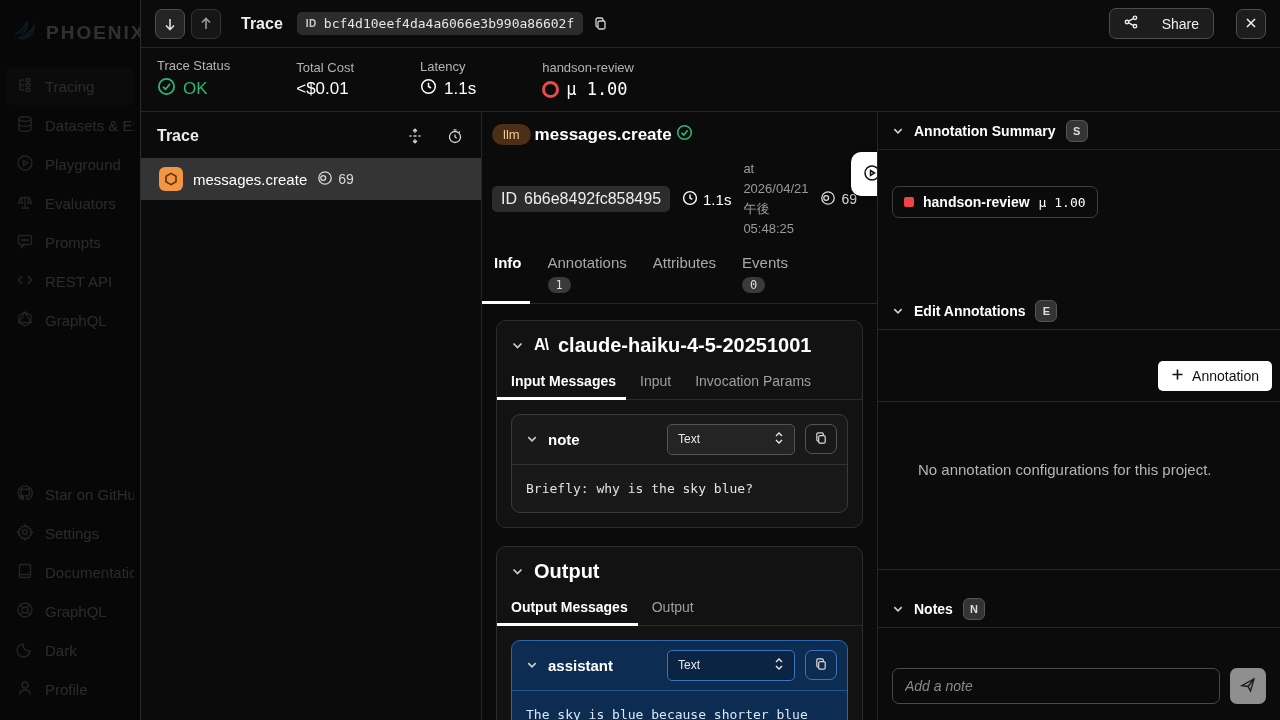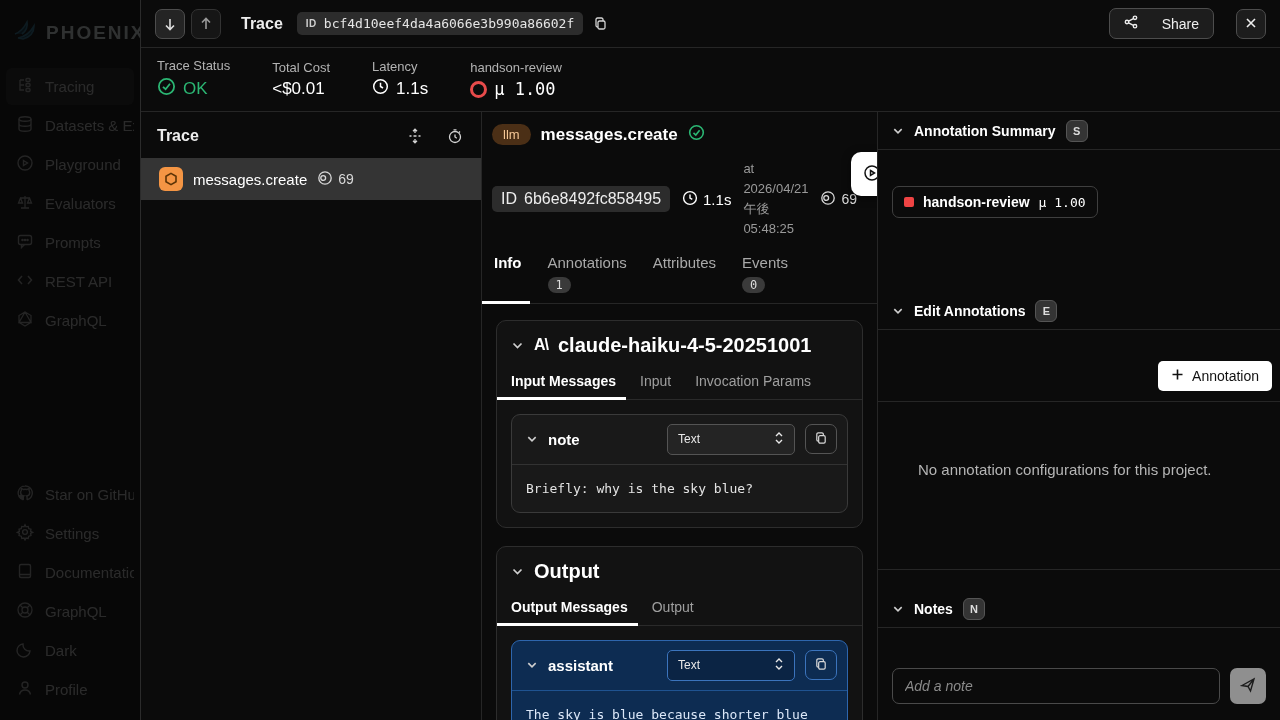--- a/index.html
+++ b/index.html
@@ -28,21 +28,21 @@
   .sq-btn.dim { background:#161616; border-color:#333; color:#9a9a9a; }
   .topbar-title { font-size:16px; font-weight:bold; margin:0 14px 0 20px; }
   .id-chip { display:inline-flex; align-items:center; gap:7px; background:#2c2c2c; border-radius:5px; padding:4px 9px; }
   .id-chip .id-tag { font-size:10px; font-weight:bold; color:#cfcfcf; letter-spacing:.5px; }
   .id-chip .id-val { font-family:"DejaVu Sans Mono", monospace; font-size:13px; color:#e6e6e6; }
   .icon-btn { background:none; border:none; color:#d5d5d5; display:flex; align-items:center; justify-content:center; padding:4px; cursor:pointer; }
   .topbar-spacer { flex:1; }
   .share-btn { display:flex; align-items:center; gap:24px; background:#1d1d1d; border:1px solid #4d4d4d; color:#eee; font-size:14px; border-radius:7px; padding:6px 14px; cursor:pointer; }
   .close-btn { margin-left:22px; width:30px; height:30px; border-radius:7px; background:#1d1d1d; border:1px solid #4d4d4d; color:#eee; font-size:15px; display:flex; align-items:center; justify-content:center; cursor:pointer; }
 
-  .statusbar { height:64px; flex:0 0 64px; display:flex; align-items:center; gap:42px; padding:0 16px; border-bottom:1px solid #262626; }
+  .statusbar { height:64px; flex:0 0 64px; display:flex; align-items:center; gap:66px; padding:0 16px; border-bottom:1px solid #262626; }
   .stat { display:flex; flex-direction:column; gap:4px; }
   .stat-label { font-size:13px; color:#b3b3b3; }
   .stat-value { display:flex; align-items:center; gap:7px; font-size:17px; color:#fff; }
   .ok-text { color:#2bb673; }
   .red-ring { width:17px; height:17px; border:3px solid #e84b4b; border-radius:50%; }
 
   .content { flex:1; display:flex; overflow:hidden; }
 
   
   .trace-panel { width:340px; flex:0 0 340px; display:flex; flex-direction:column; overflow:hidden; }
@@ -50,21 +50,21 @@
   .trace-panel-title { font-size:16px; font-weight:bold; flex:1; }
   .tp-icons { display:flex; gap:16px; color:#b5b5b5; }
   .span-row { display:flex; align-items:center; gap:10px; height:42px; background:#343434; padding:0 0 0 18px; cursor:pointer; }
   .span-kind { width:24px; height:24px; border-radius:6px; background:#f49544; display:flex; align-items:center; justify-content:center; }
   .span-name { font-size:15px; color:#fff; }
   .token-group { display:flex; align-items:center; gap:5px; color:#d9d9d9; font-size:14px; }
 
   
   .detail-panel { width:397px; flex:0 0 397px; border-left:1px solid #262626; border-right:1px solid #262626; display:flex; flex-direction:column; overflow:hidden; position:relative; }
   .detail-header { padding:12px 10px 0 10px; position:relative; }
-  .detail-title-row { display:flex; align-items:center; gap:10px; }
+  .detail-title-row { display:flex; align-items:center; gap:4px; }
   .llm-badge { background:#4b2f16; color:#f4c696; font-size:13px; border-radius:999px; padding:3px 11px; }
   .detail-title { font-size:17px; font-weight:bold; color:#fff; }
   .detail-meta-row { display:flex; align-items:center; gap:12px; margin-top:14px; padding-bottom:8px; }
   .meta-chip { display:inline-flex; align-items:center; gap:7px; background:#2c2c2c; border-radius:5px; padding:4px 9px; flex:0 0 auto; }
   .meta-latency { display:flex; align-items:center; gap:5px; font-size:15px; color:#fff; white-space:nowrap; }
   .timestamp { width:86px; font-size:13px; color:#9a9a9a; line-height:1.55; }
   .meta-cost { font-size:14px; color:#e6e6e6; width:24px; overflow:hidden; white-space:nowrap; }
   .playground-btn { position:absolute; right:-16px; top:40px; width:42px; height:44px; background:#fff; border:none; border-radius:10px; display:flex; align-items:center; justify-content:center; color:#111; box-shadow:0 2px 8px rgba(0,0,0,.5); cursor:pointer; }
   .detail-tabs { display:flex; gap:26px; padding:0 12px; border-bottom:1px solid #262626; }
   .dtab { display:flex; flex-direction:column; align-items:flex-start; gap:6px; padding:6px 0 10px 0; font-size:15px; color:#a9a9a9; position:relative; cursor:pointer; }

